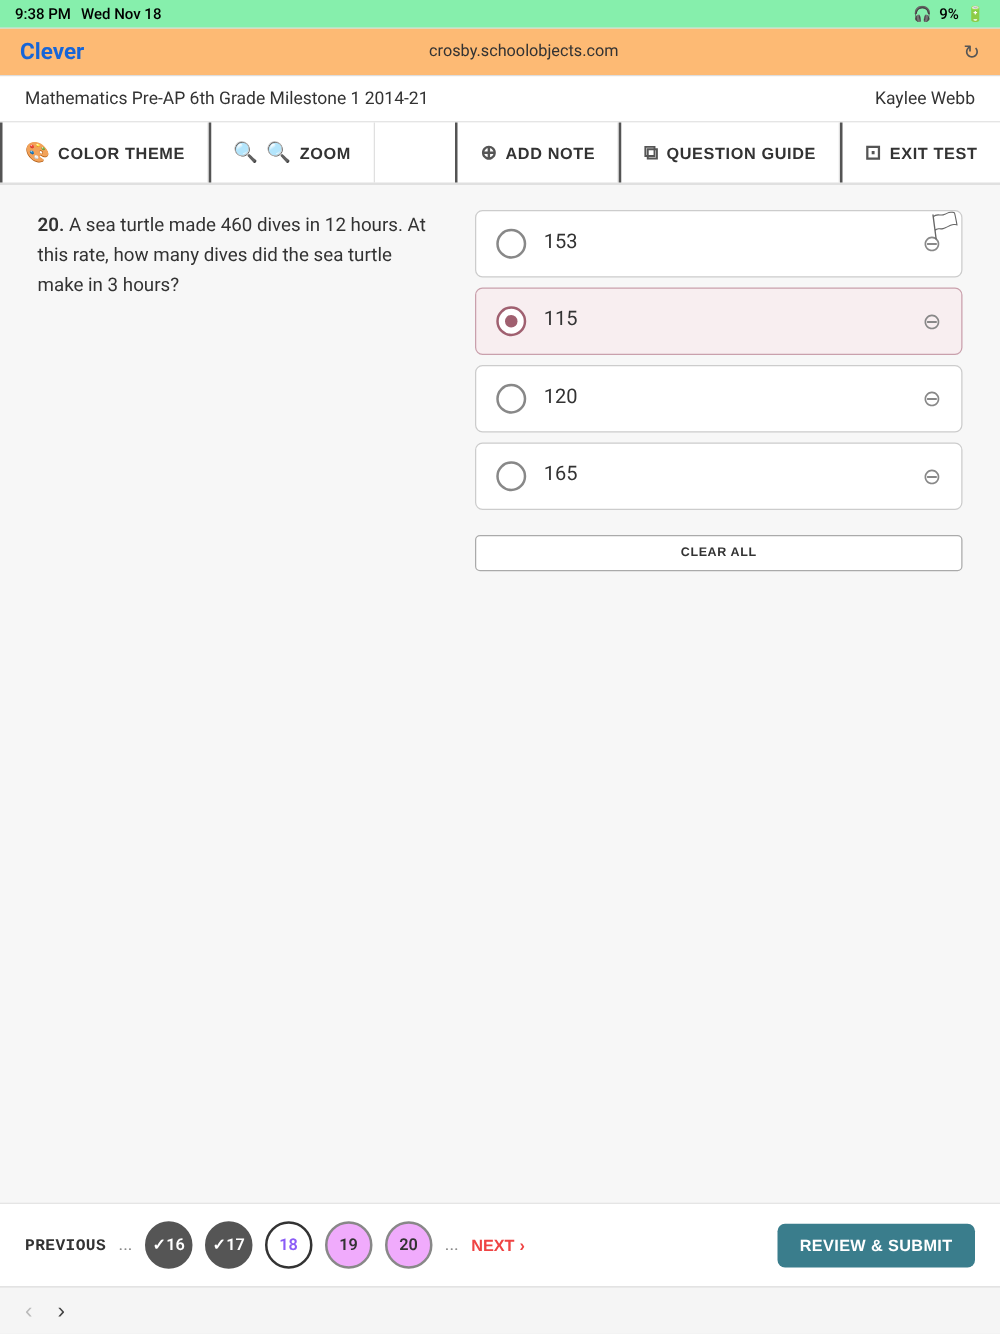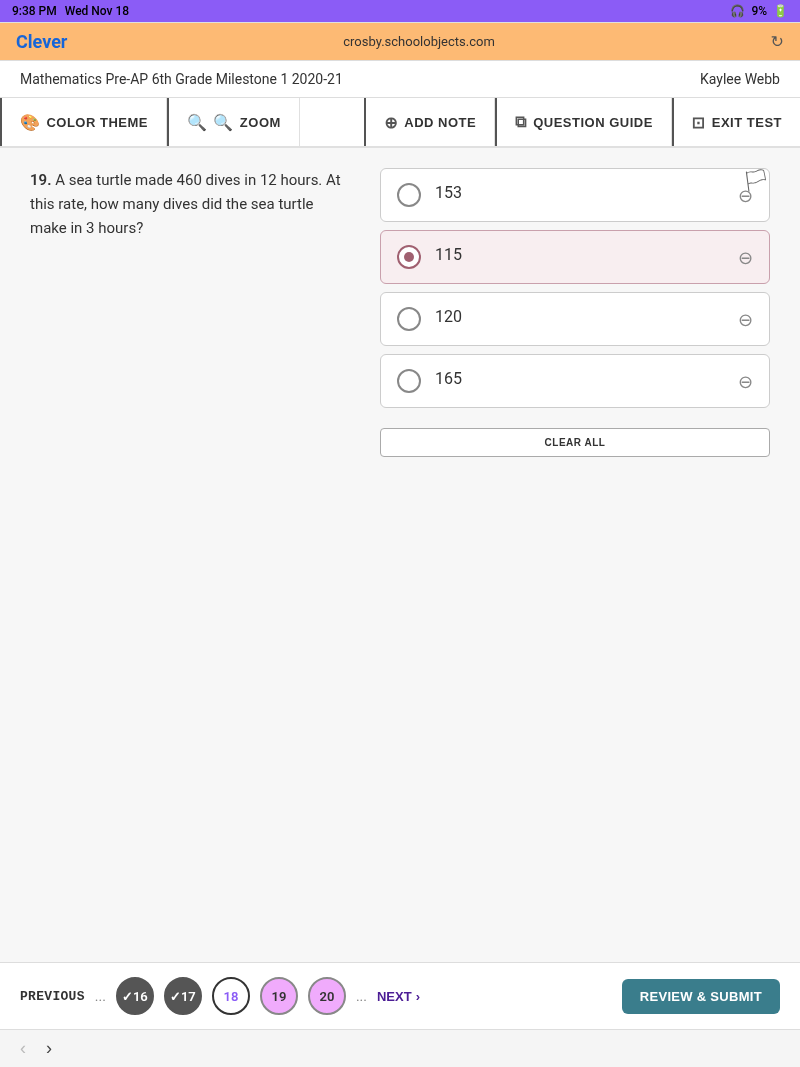--- a/index.html
+++ b/index.html
@@ -7,21 +7,21 @@
       font-family: -apple-system, BlinkMacSystemFont, 'Segoe UI', Roboto, sans-serif;
       background: #f0f0f0;
       width: 800px;
       min-height: 1067px;
       display: flex;
       flex-direction: column;
     }
 
     
     .status-bar {
-      background: #8b5cf6;
+      background: #86efac;
       padding: 4px 12px;
       display: flex;
       justify-content: space-between;
       align-items: center;
       font-size: 12px;
       font-weight: 500;
       border-bottom: 1px solid #e0e0e0;
     }
     .status-left { display: flex; gap: 8px; }
     .status-right { display: flex; align-items: center; gap: 6px; font-size: 12px; }
@@ -248,21 +248,21 @@
     .nav-spacer { flex: 1; }
     .next-btn {
       display: flex;
       align-items: center;
       gap: 4px;
       background: none;
       border: none;
       font-size: 13px;
       font-weight: 600;
       cursor: pointer;
-      color: #4c1d95;
+      color: #ef4444;
     }
     .review-submit-btn {
       background: #3a7d8c;
       color: #fff;
       border: none;
       border-radius: 6px;
       padding: 10px 18px;
       font-size: 13px;
       font-weight: 600;
       cursor: pointer;
@@ -301,21 +301,21 @@
   </div>
 </div>
 
 <div class="browser-bar">
   <div class="clever-logo">Clever</div>
   <div class="browser-url">crosby.schoolobjects.com</div>
   <button class="refresh-btn">↻</button>
 </div>
 
 <div class="app-header">
-  <span class="app-title">Mathematics Pre-AP 6th Grade Milestone 1 2020-21</span>
+  <span class="app-title">Mathematics Pre-AP 6th Grade Milestone 1 2014-21</span>
   <span class="user-name">Kaylee Webb</span>
 </div>
 
 <div class="toolbar">
   <button class="toolbar-item">
     <span class="toolbar-icon">🎨</span>
     <span>COLOR THEME</span>
   </button>
   <button class="toolbar-item">
     <span class="toolbar-icon">🔍</span>
@@ -339,21 +339,21 @@
 
 <div class="main-content">
 
   <div class="flag-container">
     <span class="flag-icon">🏳</span>
   </div>
 
   <div class="question-area">
 
     <div class="question-text-area">
-      <span class="question-number">19.</span>
+      <span class="question-number">20.</span>
       <span>A sea turtle made 460 dives in 12 hours. At this rate, how many dives did the sea turtle make in 3 hours?</span>
     </div>
 
     <div class="answers-area">
 
       <div class="answer-option">
         <div class="answer-left">
           <div class="radio-circle"></div>
           <span>153</span>
         </div>

